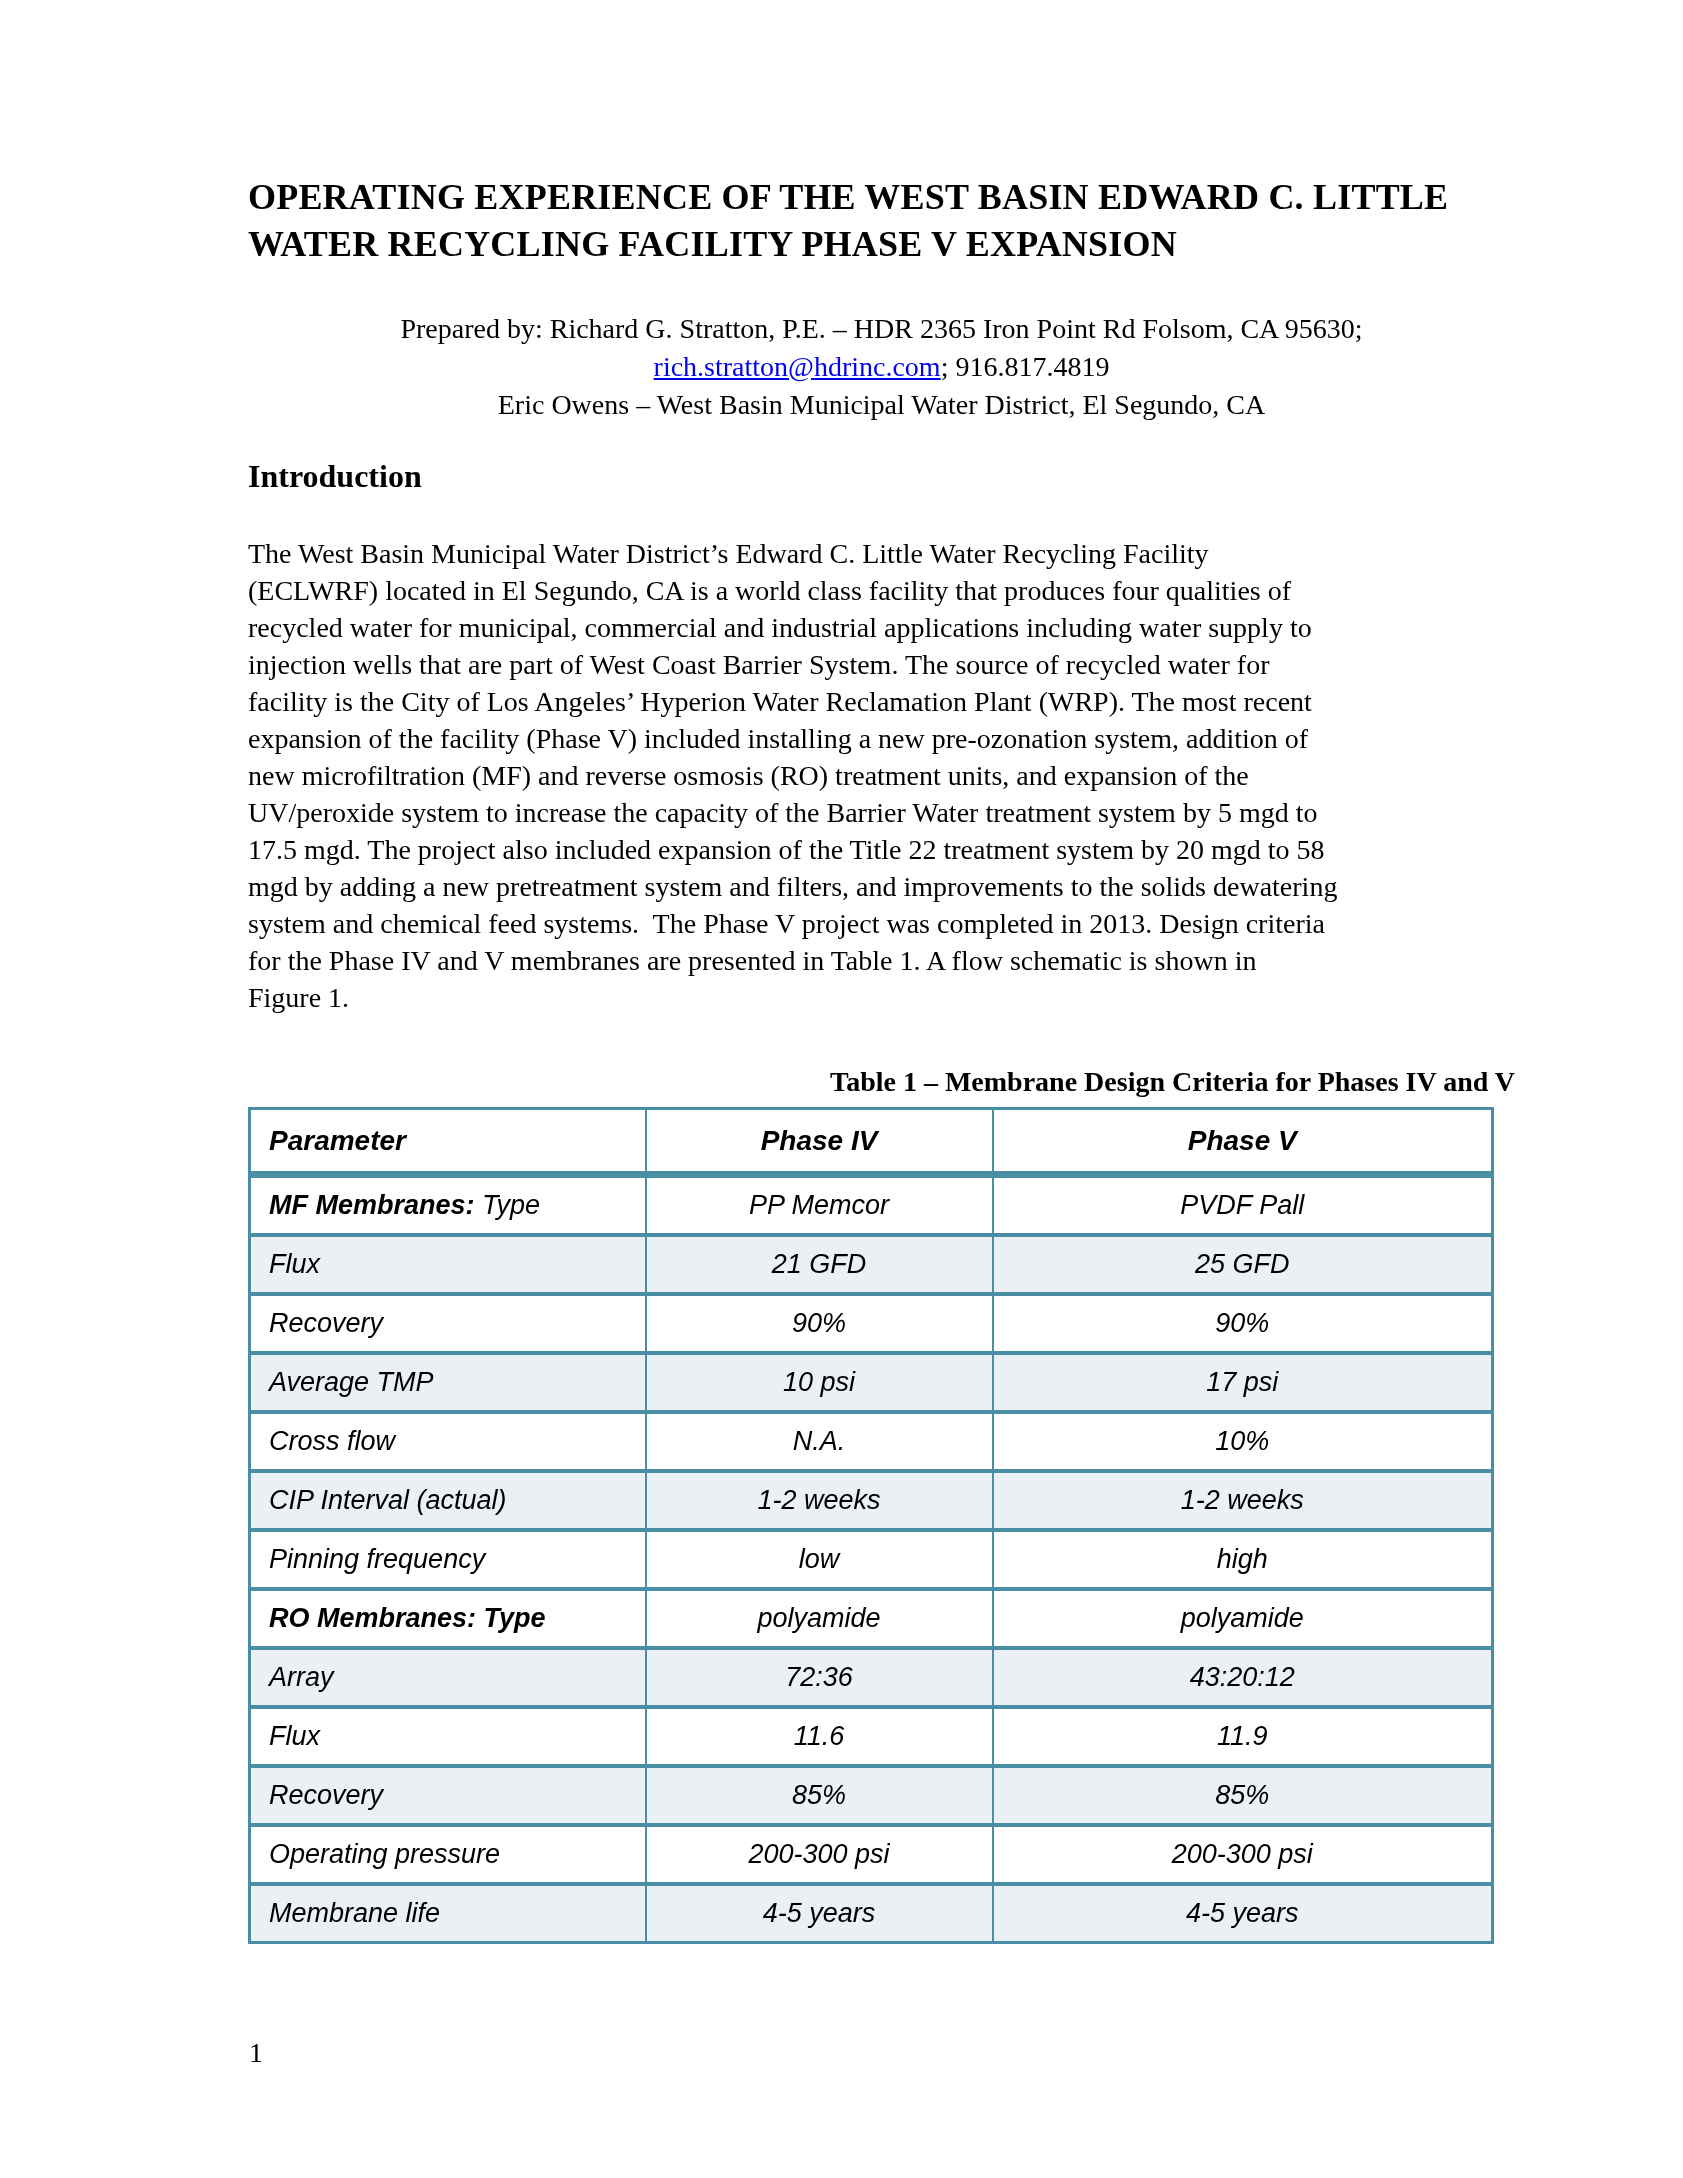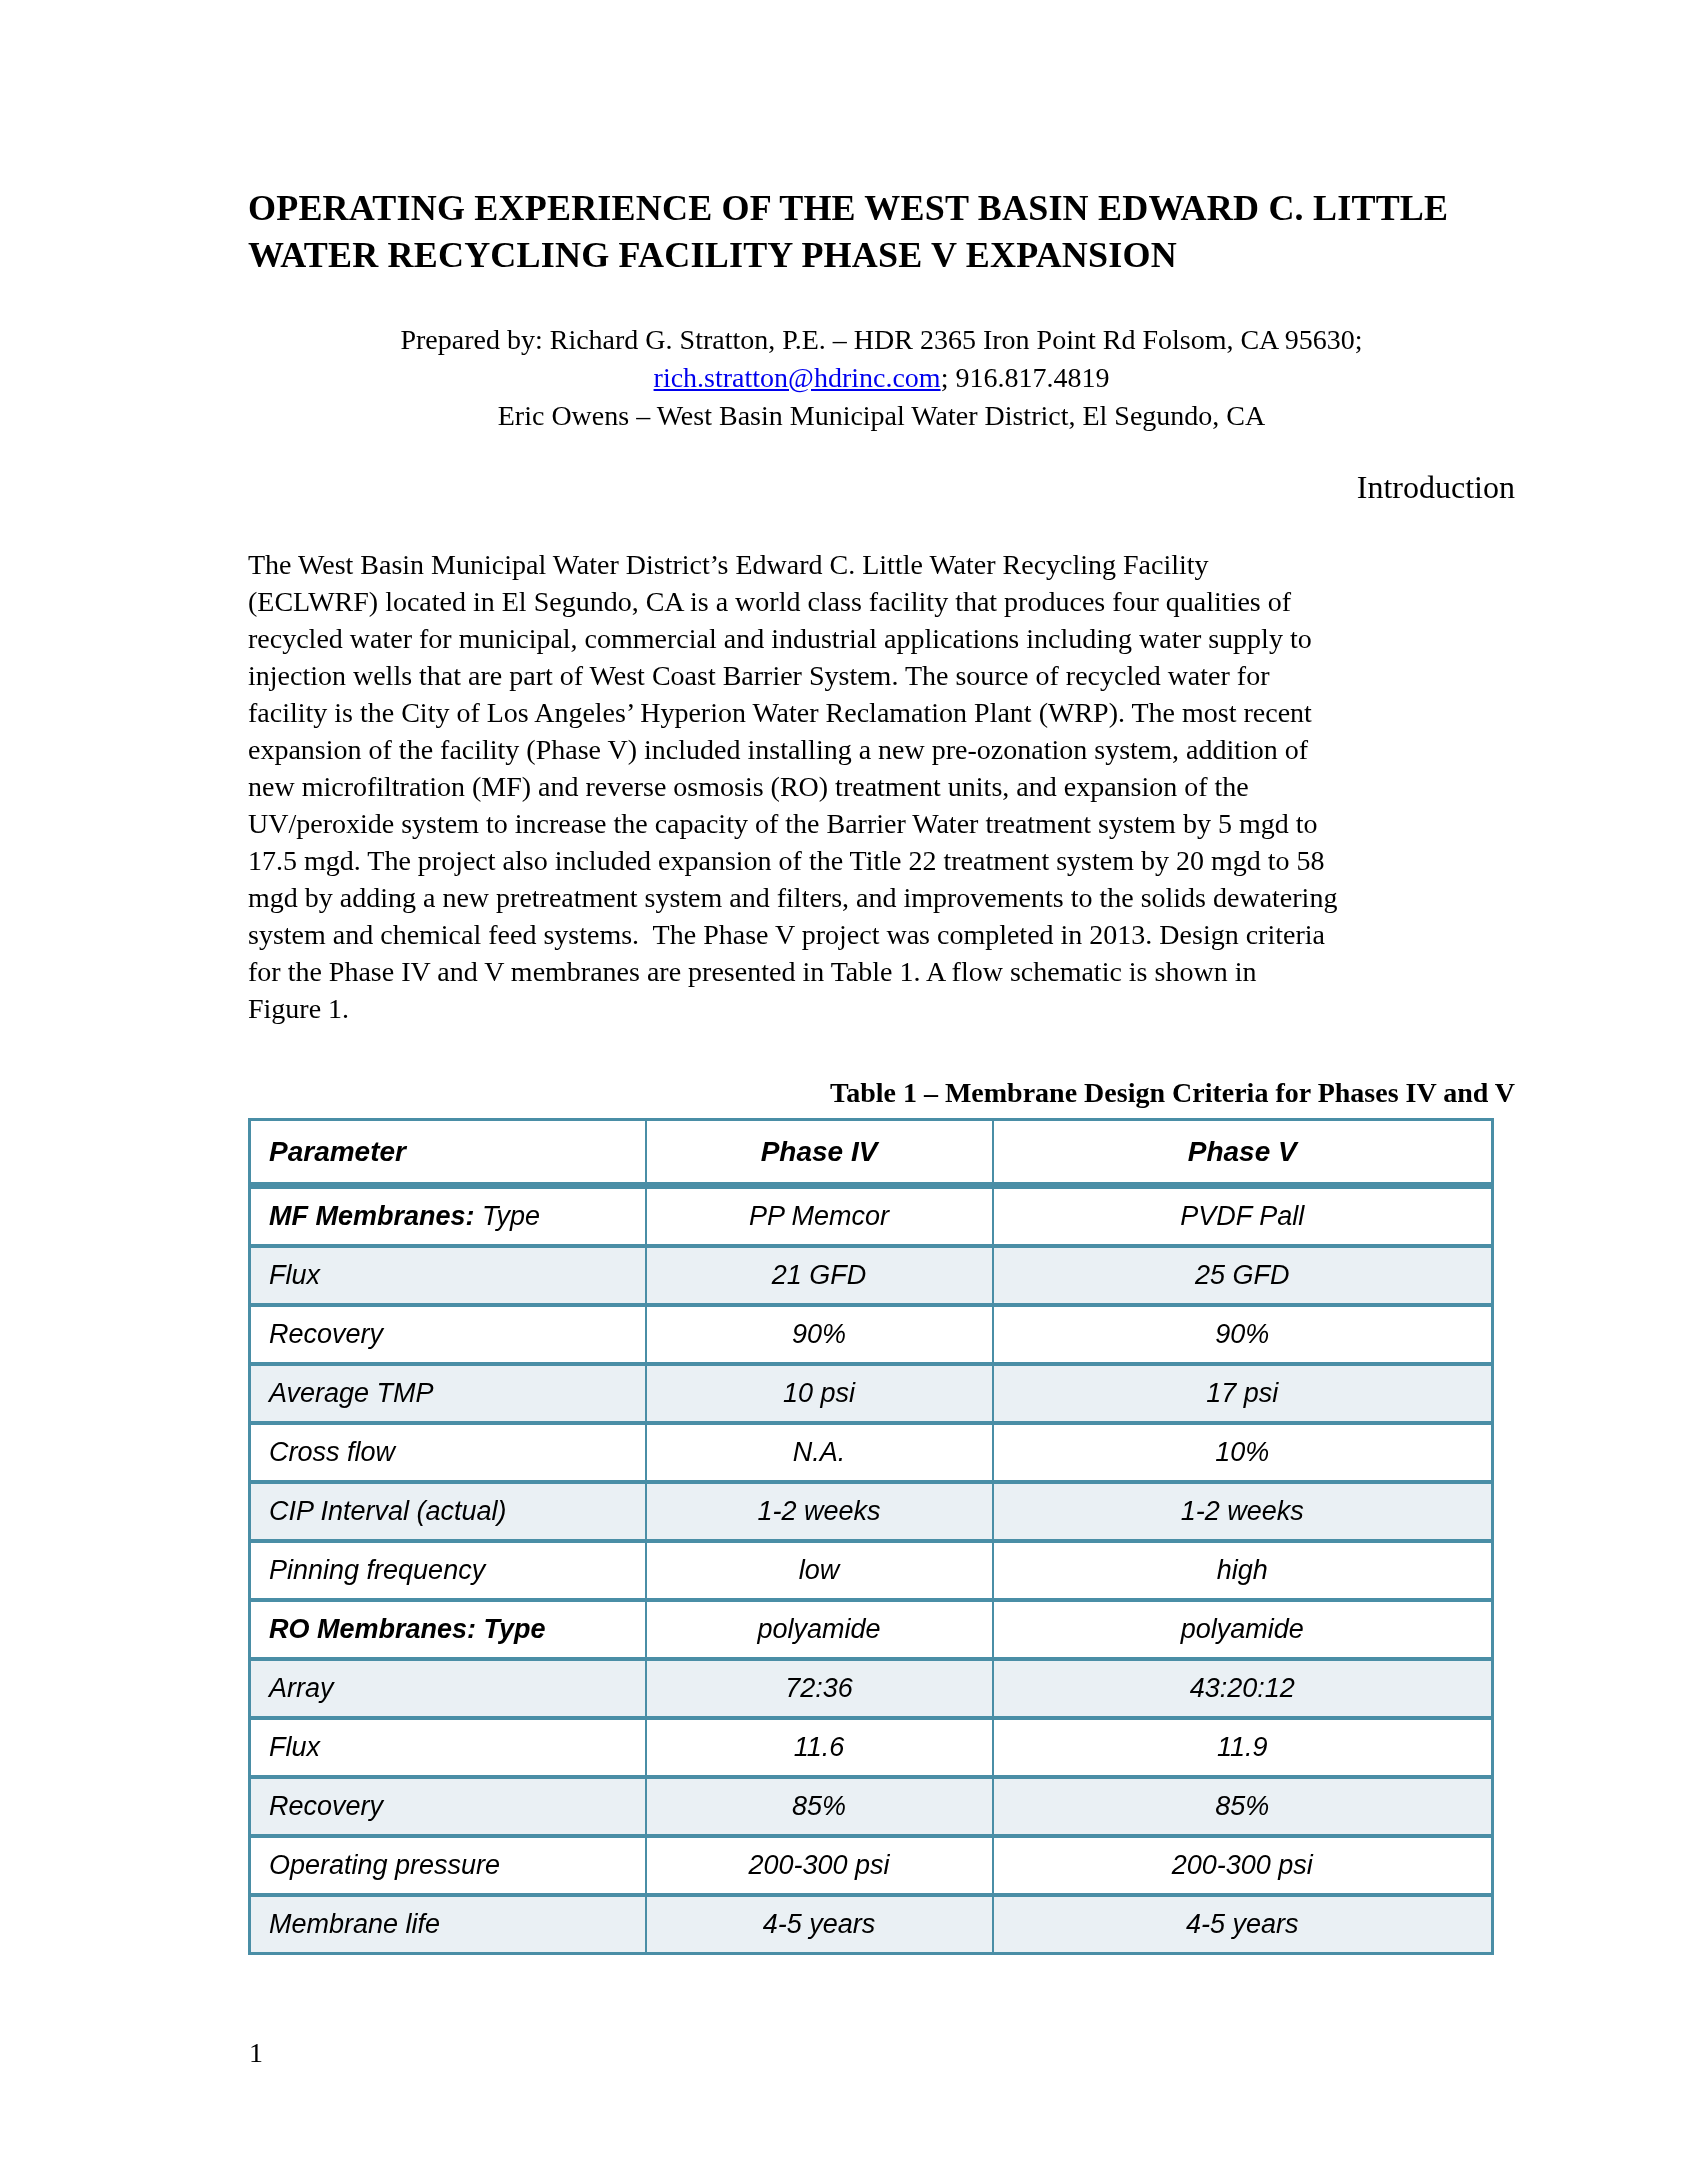--- a/index.html
+++ b/index.html
@@ -10,21 +10,21 @@
   body {
     width: 1683px;
     height: 2178px;
     position: relative;
     font-family: "Liberation Serif", serif;
     color: #000000;
   }
   .content {
     position: absolute;
     left: 248px;
-    top: 11px;
+    top: 0;
     width: 1267px;
   }
   .page-title {
     margin-top: 174px;
     font-size: 36px;
     font-weight: bold;
     line-height: 47px;
     letter-spacing: 0.2px;
   }
   .authors {
@@ -33,23 +33,23 @@
     font-size: 28px;
     line-height: 38px;
   }
   .email-link {
     color: #0000EE;
     text-decoration: underline;
     cursor: pointer;
   }
   .intro-heading {
     margin-top: 34px;
-    text-align: right;
+    text-align: left;
     font-size: 32px;
-    font-weight: normal;
+    font-weight: bold;
   }
   .paragraph {
     margin-top: 40px;
     font-size: 28px;
     line-height: 37px;
   }
   .para-line {
     white-space: pre;
   }
   .table-caption {

